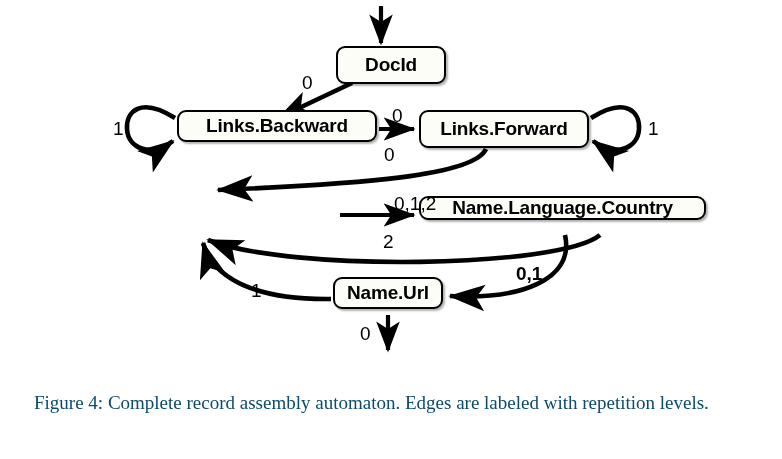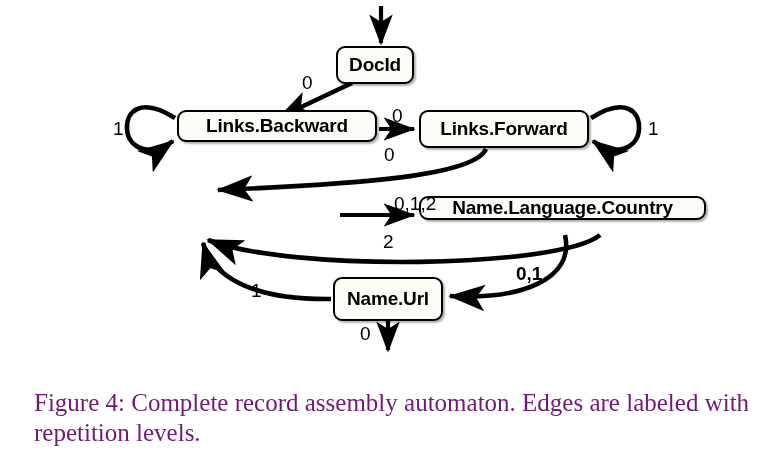--- a/index.html
+++ b/index.html
@@ -52,23 +52,23 @@
     color: #000000;
     white-space: nowrap;
     line-height: 1;
   }
   #caption {
     position: absolute;
     left: 34px;
     top: 388px;
     width: 716px;
     font-family: "Liberation Serif", serif;
-    font-size: 25px;
+    font-size: 19px;
     line-height: 30px;
-    color: #701a75;
+    color: #0c4a6e;
     text-align: left;
   }
 </style>
 </head>
 <body>
 
 <div id="figure-root">
 
   <svg id="automaton-canvas" viewBox="0 0 782 380">
     <defs>
@@ -96,38 +96,38 @@
 
     <path d="M600,235 C560,268 290,272 208,240" fill="none" stroke="#000000" stroke-width="4.6" marker-end="url(#arrowhead)"></path>
 
     <path d="M565,235 C575,280 520,300 450,296" fill="none" stroke="#000000" stroke-width="4.6" marker-end="url(#arrowhead)"></path>
 
     <path d="M331,299 C260,300 214,281 203,243" fill="none" stroke="#000000" stroke-width="4.6" marker-end="url(#arrowhead)"></path>
 
     <line x1="388" y1="315" x2="388" y2="350" stroke="#000000" stroke-width="4.2" marker-end="url(#arrowheadBig)"></line>
   </svg>
 
-  <div class="node-box" style="left:336px; top:46px; width:78px; height:38px;">
+  <div class="node-box" style="left:336px; top:46px; width:110px; height:38px;">
     <span>DocId</span>
   </div>
 
   <div class="node-box" style="left:177px; top:110px; width:200px; height:32px;">
     <span>Links.Backward</span>
   </div>
 
   <div class="node-box" style="left:419px; top:110px; width:170px; height:38px;">
     <span>Links.Forward</span>
   </div>
 
 
   <div class="node-box" style="left:419px; top:196px; width:287px; height:24px;">
     <span>Name.Language.Country</span>
   </div>
 
-  <div class="node-box" style="left:333px; top:277px; width:110px; height:44px;">
+  <div class="node-box" style="left:333px; top:277px; width:110px; height:32px;">
     <span>Name.Url</span>
   </div>
 
   <div class="edge-label" style="left:302px; top:73px;">0</div>
 
   <div class="edge-label" style="left:113px; top:119px;">1</div>
 
   <div class="edge-label" style="left:392px; top:106px;">0</div>
 
   <div class="edge-label" style="left:648px; top:119px;">1</div>

